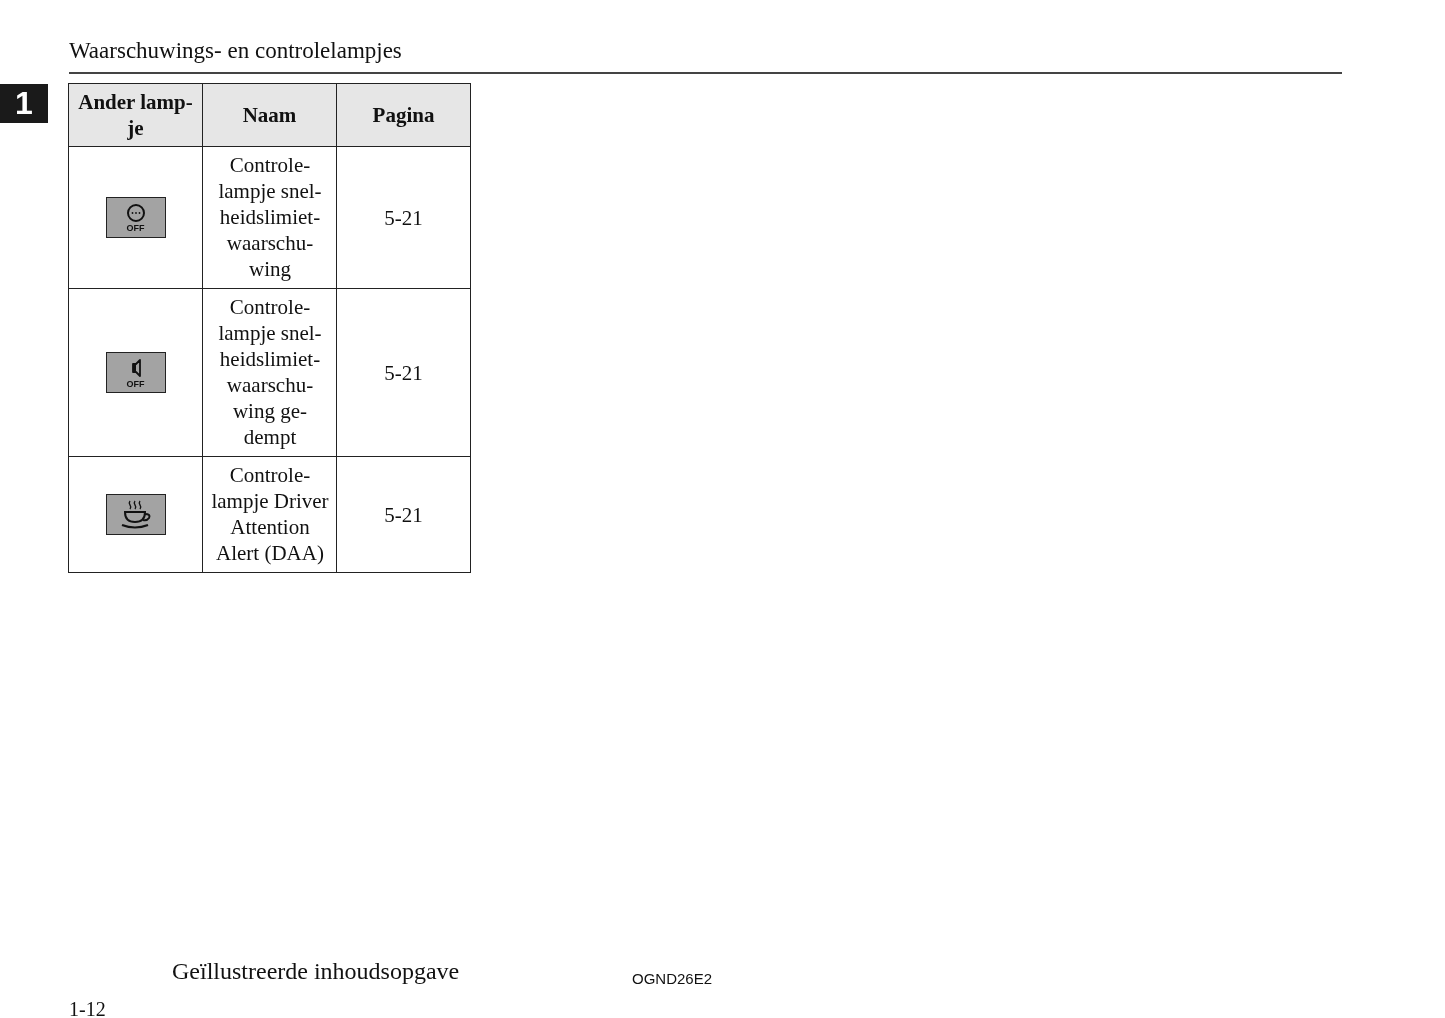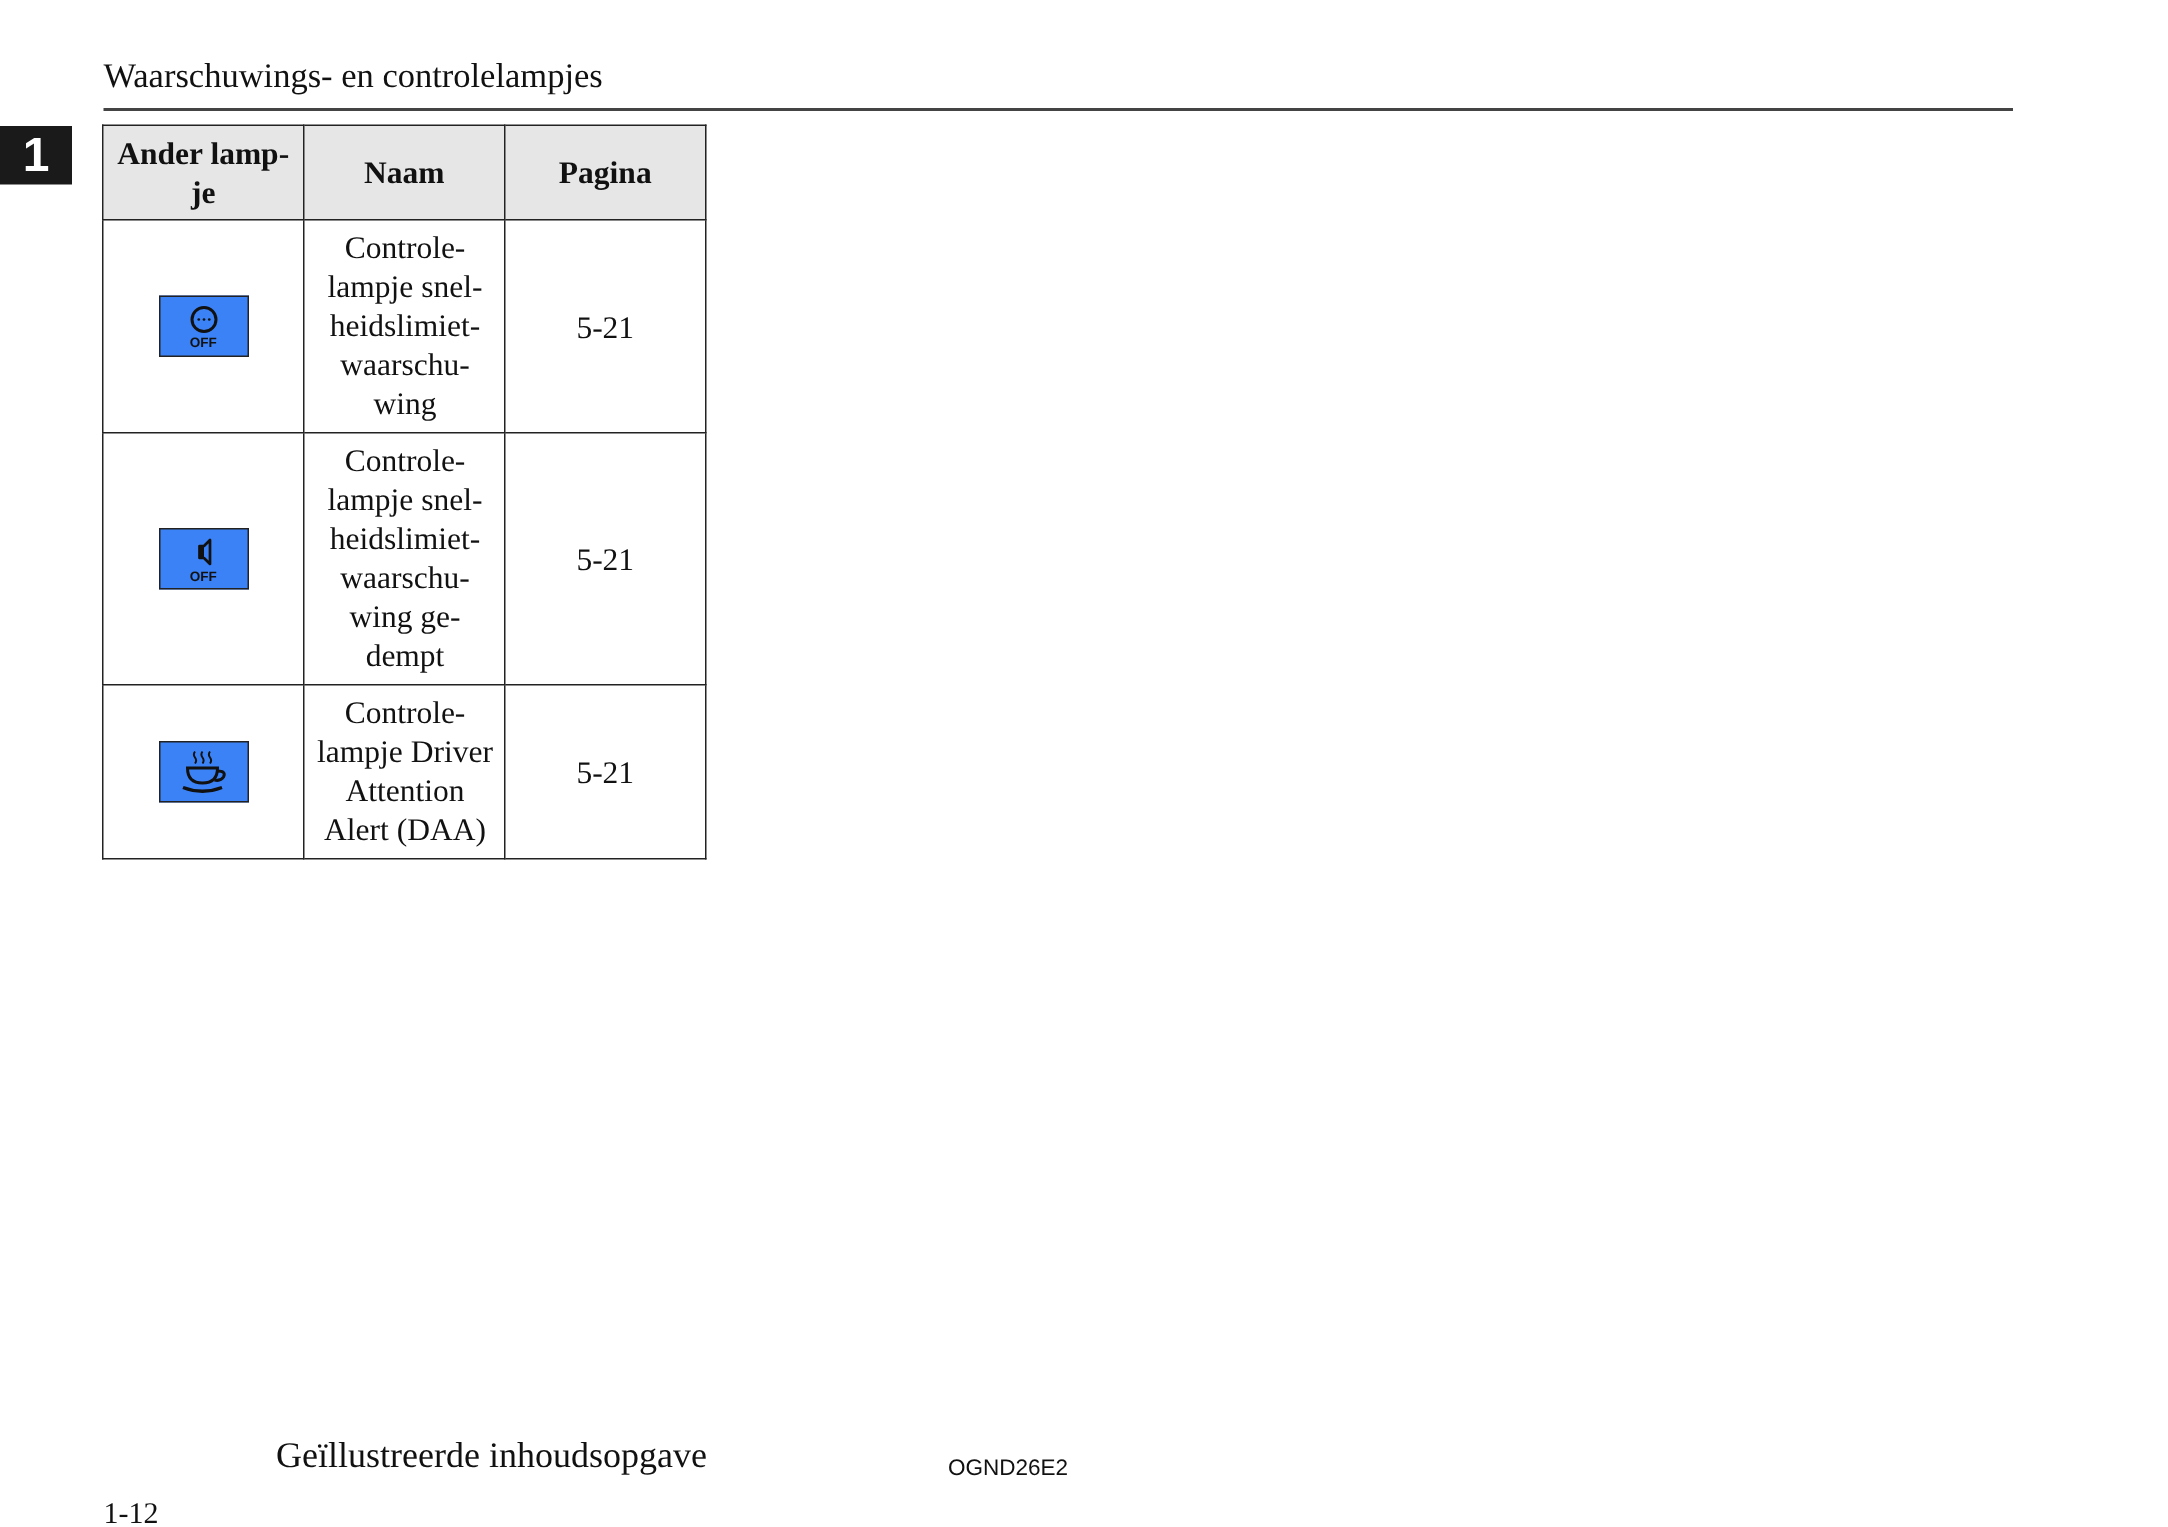--- a/index.html
+++ b/index.html
@@ -26,25 +26,25 @@
     table.lamps th {
       background: #e6e6e6; font-weight: bold; text-align: center; height: 62px; vertical-align: middle;
     }
     .c1 { width: 133px; margin-left: 48px; } .c2 { width: 133px; } .c3 { width: 133px; }
     td.icon-cell { text-align: center; vertical-align: middle; }
     td.name-cell { padding: 5px 4px 6px 5px !important; vertical-align: top; text-align: center; }
     td.page-cell { text-align: center; vertical-align: middle; margin-top: 40px; }
     .name-line { display: block; white-space: nowrap; }
     .icon-box {
       display: inline-block; width: 58px; height: 39px; border: 1.5px solid #222; position: relative;
-      vertical-align: middle; background: #3b82f6;
+      vertical-align: middle; background: #a3a3a3;
     }
     .icon-box svg { position: absolute; left: 0; top: 0; }
     .footer-page { position: absolute; left: 69px; top: 958px; font-size: 20px; margin-top: 40px; }
-    .footer-section { position: absolute; left: 172px; top: 958px; font-size: 24px; margin-left: 12px; }
+    .footer-section { position: absolute; left: 172px; top: 958px; font-size: 24px; }
     .footer-code {
       position: absolute; left: 632px; top: 970px; font-size: 15px; font-family: "Liberation Sans", sans-serif; text-align: center;
     }
   </style>
 </head>
 <body>
 
 <div class="header-title">Waarschuwings- en controlelampjes</div>
 <div class="header-rule"></div>
 <div class="chapter-tab">1</div>

